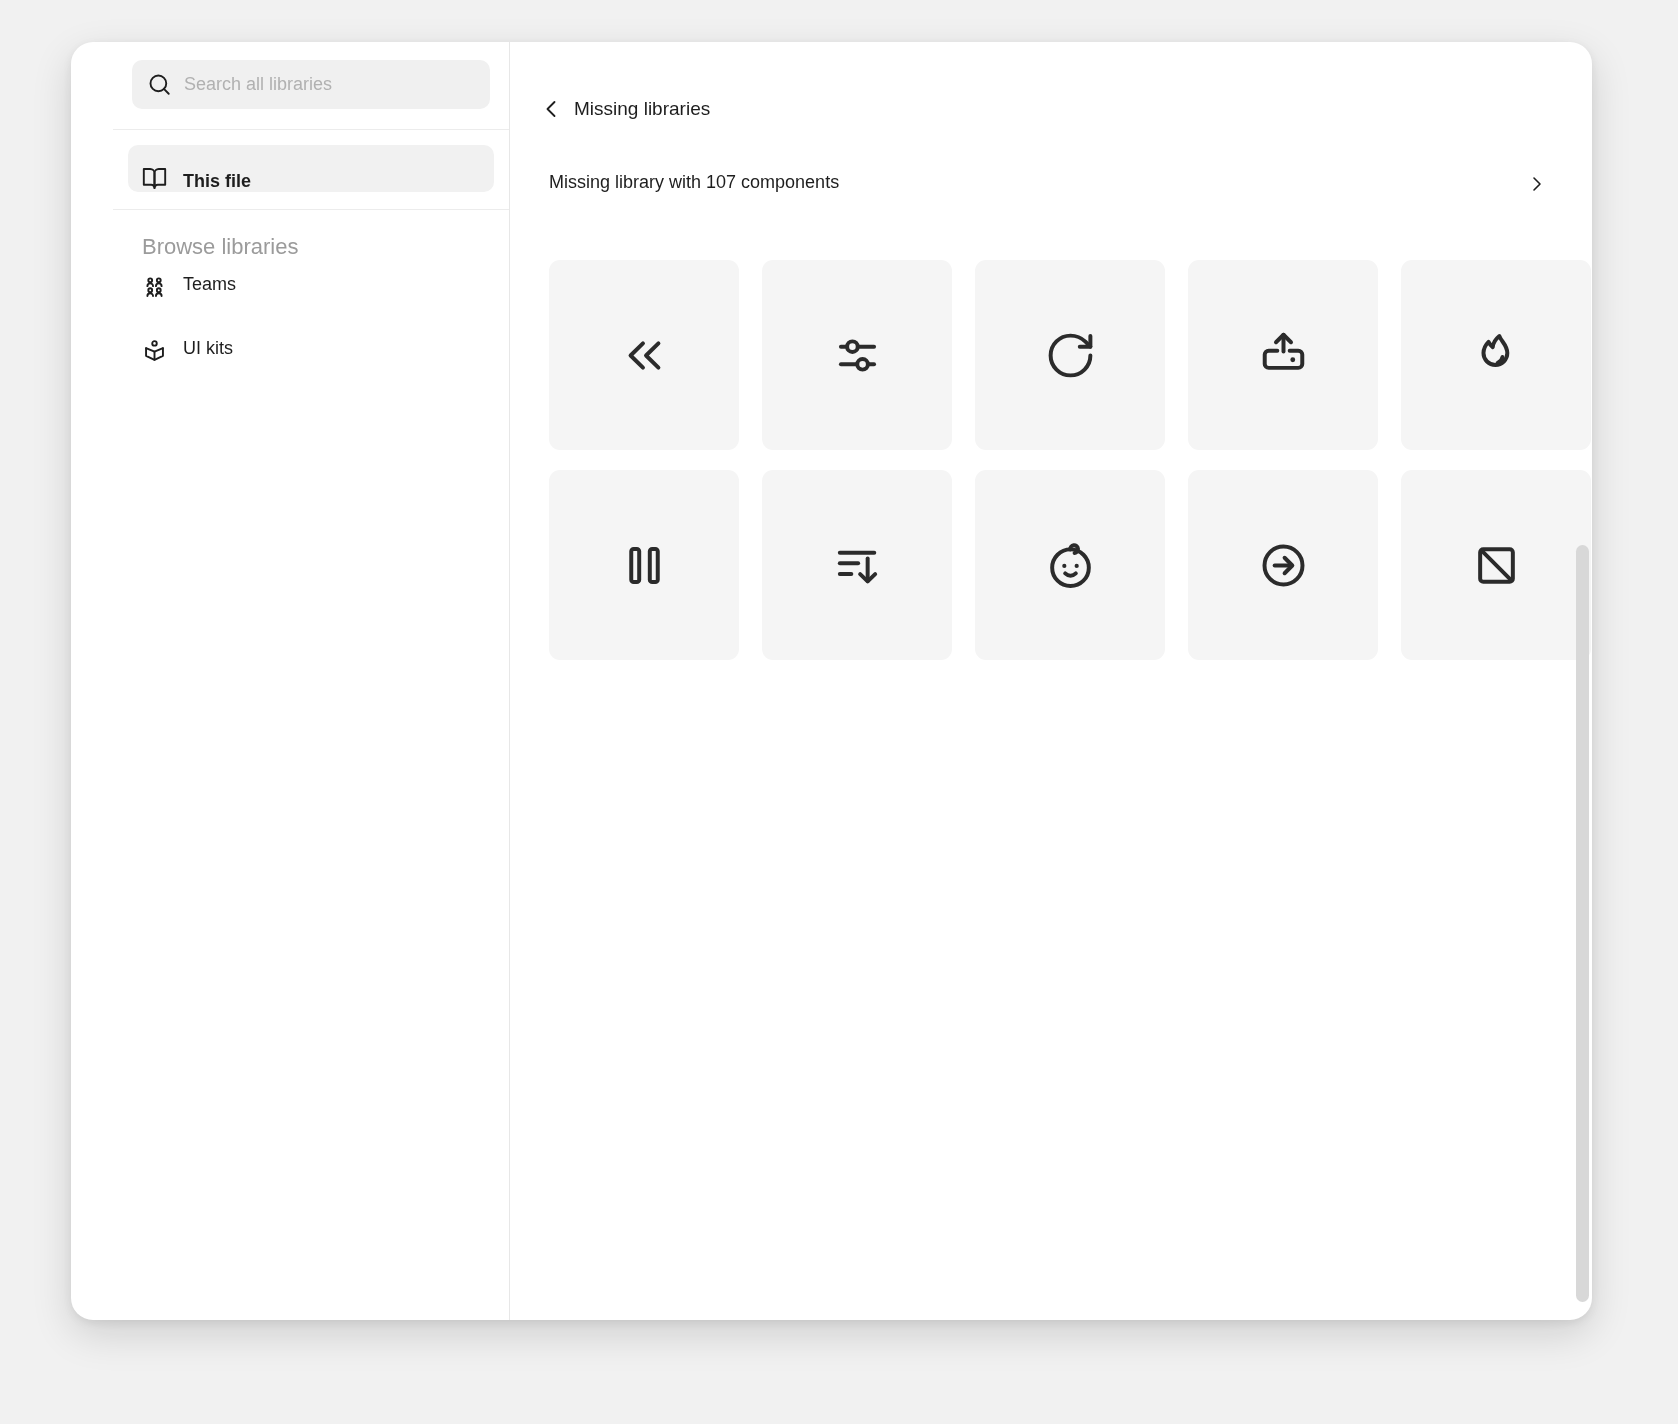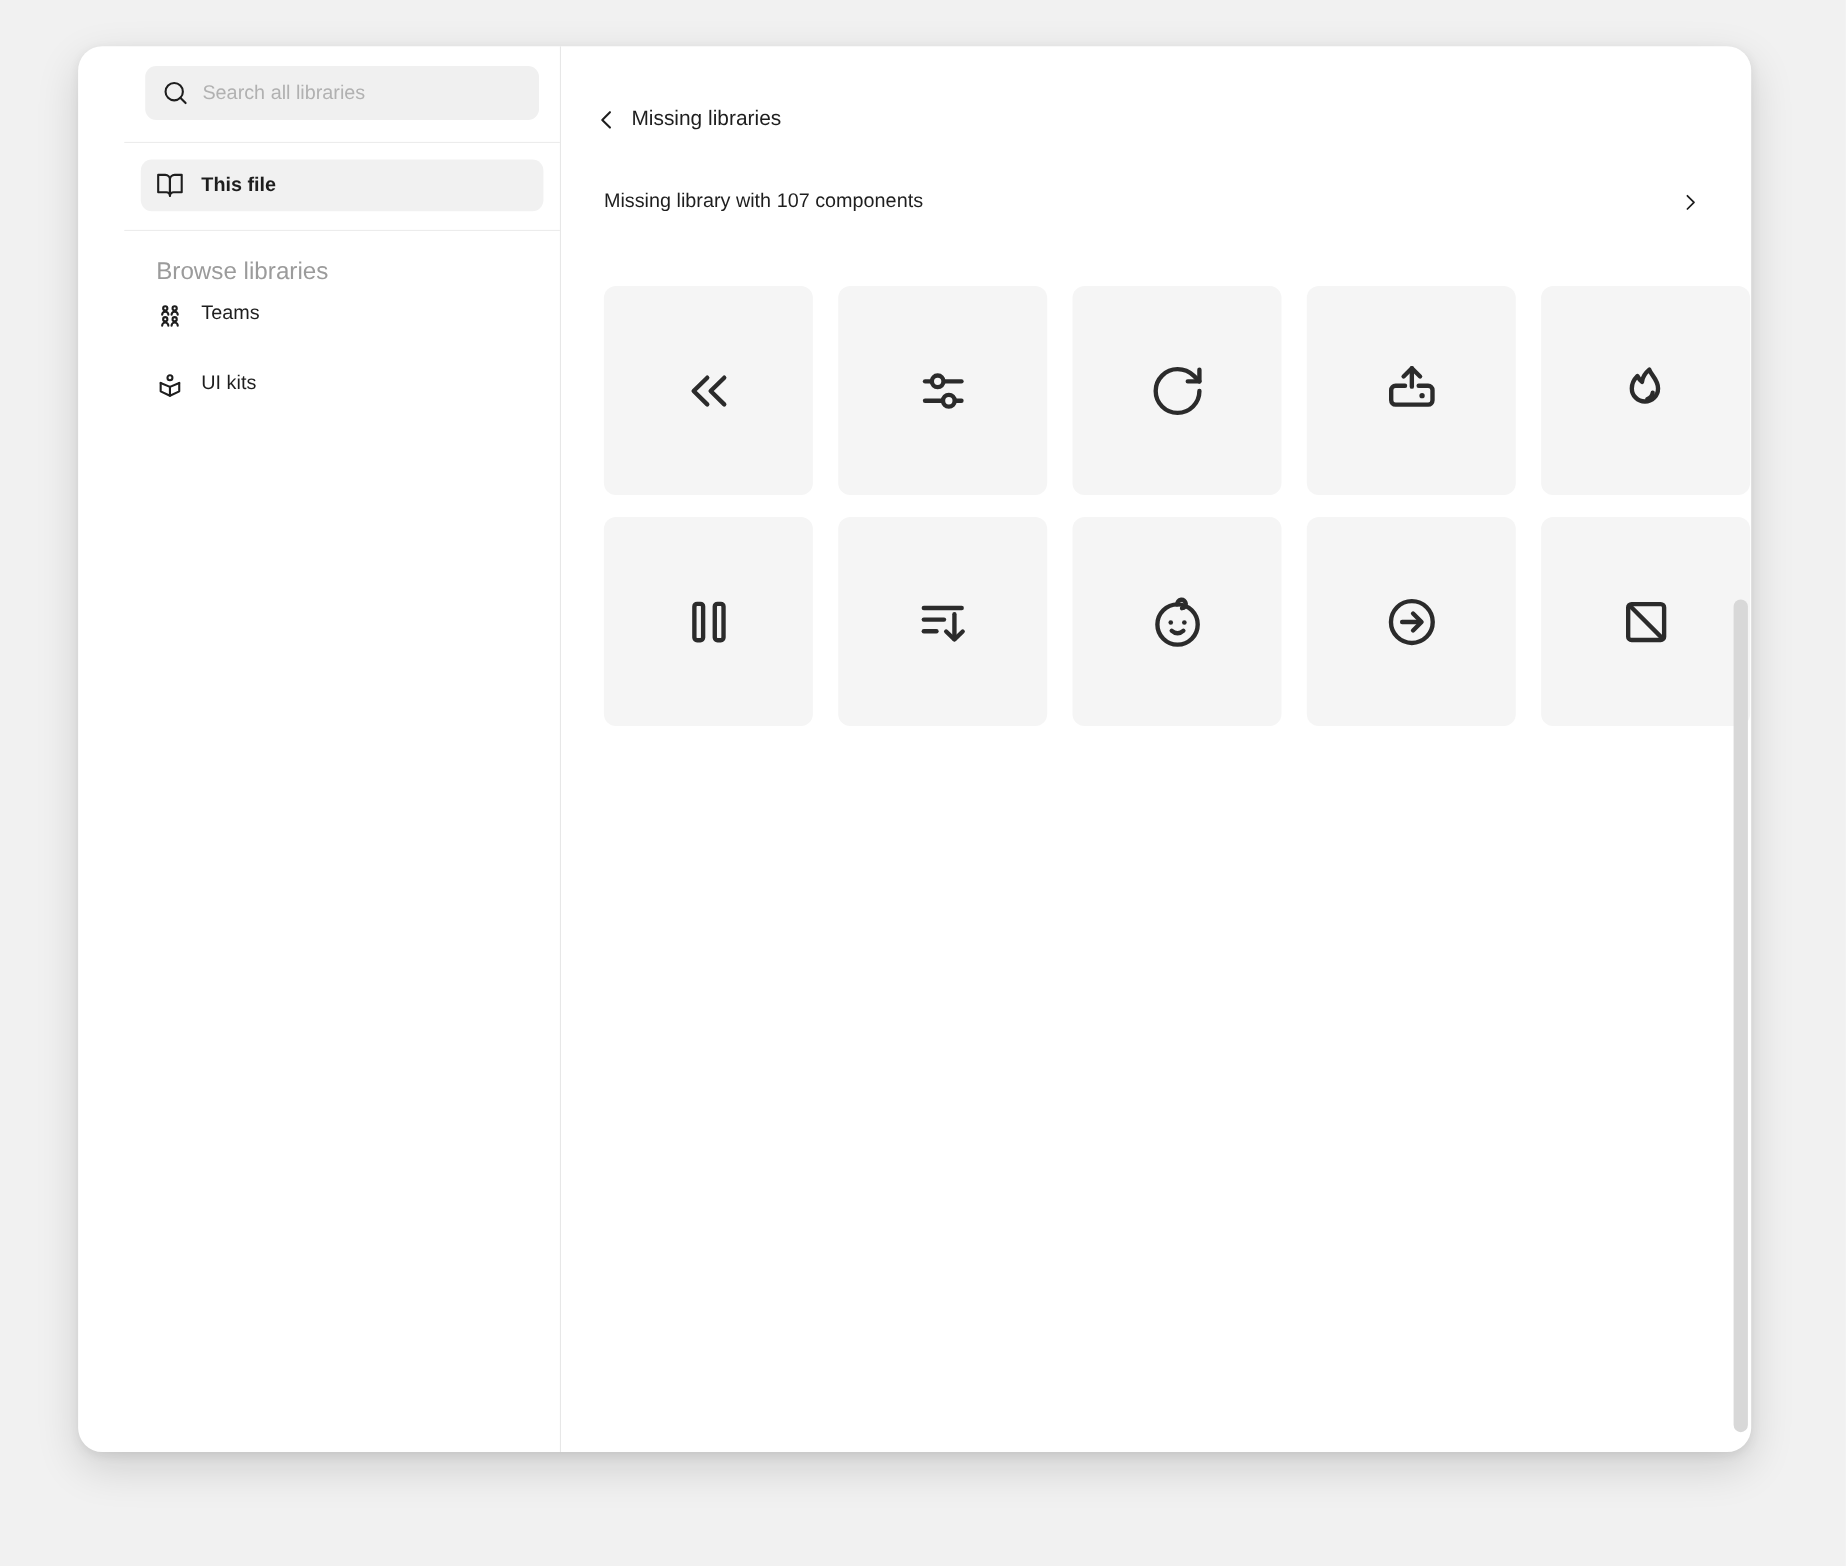--- a/index.html
+++ b/index.html
@@ -60,21 +60,21 @@
     border: none; background: transparent; outline: none;
     font-family: inherit; font-size: 18px; color: #1e1e1e;
     width: 100%;
   }
   .search-box input::placeholder { color: #b1b1b1; }
 
   .nav-section { padding: 15px 15px 17px 15px; border-bottom: 1px solid #ececec; }
   .nav-item {
     height: 47px;
     border-radius: 10px;
-    display: flex; align-items: center;
+    display: flex; align-items: flex-end;
     padding: 0 13px; gap: 15px;
     font-size: 18px;
     cursor: pointer;
   }
   .nav-item + .nav-item { margin-top: 15px; }
   .nav-item.selected { background: #f1f1f1; font-weight: 700; }
 
   .browse-section { padding: 24px 15px 0 15px; }
   .browse-heading {
     font-size: 22px; color: #9b9b9b;

